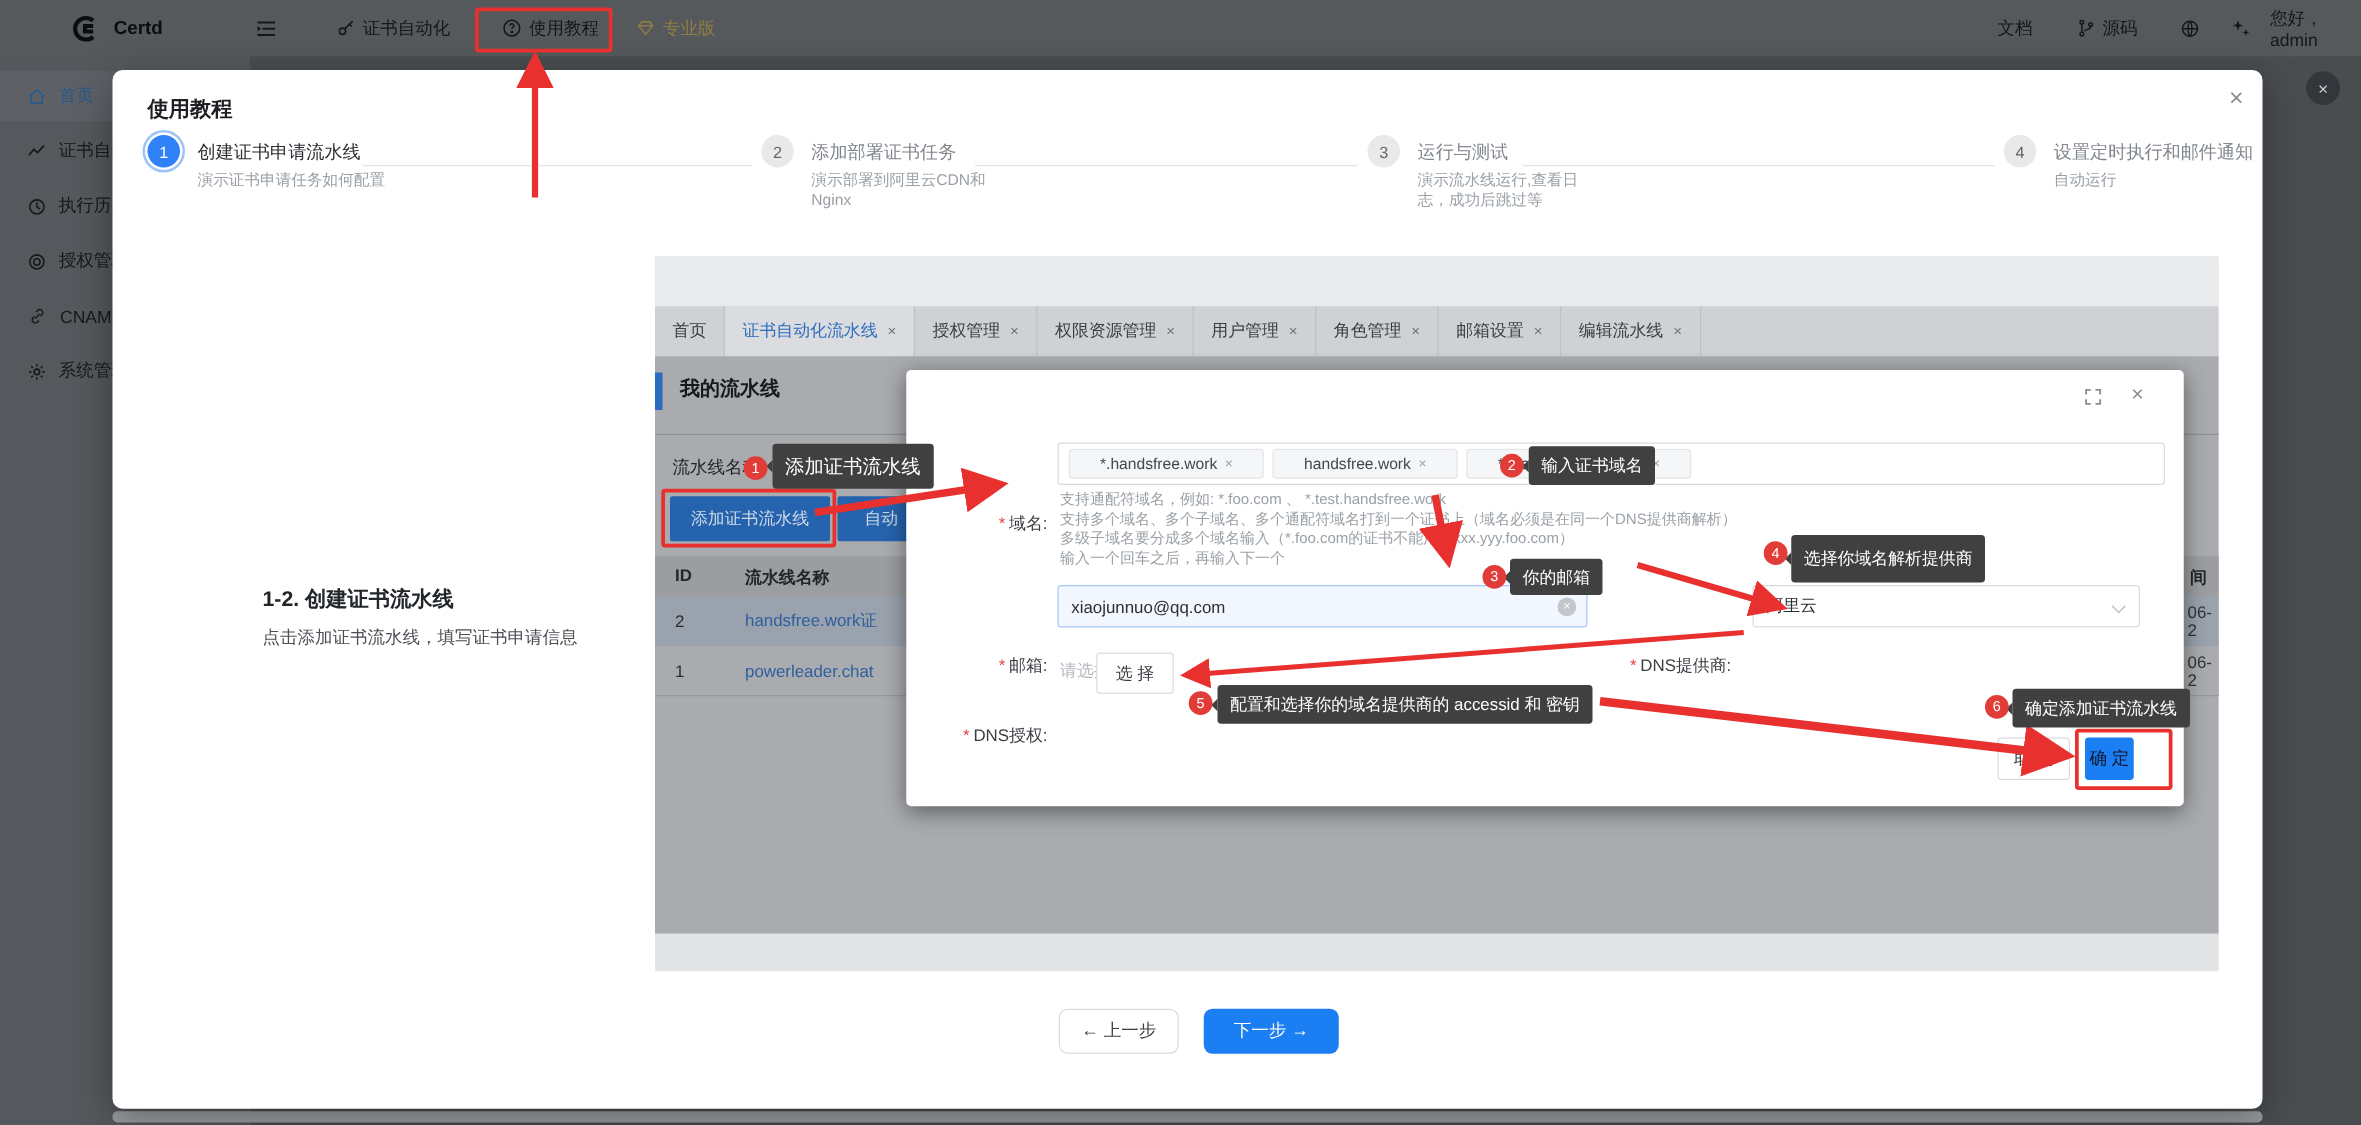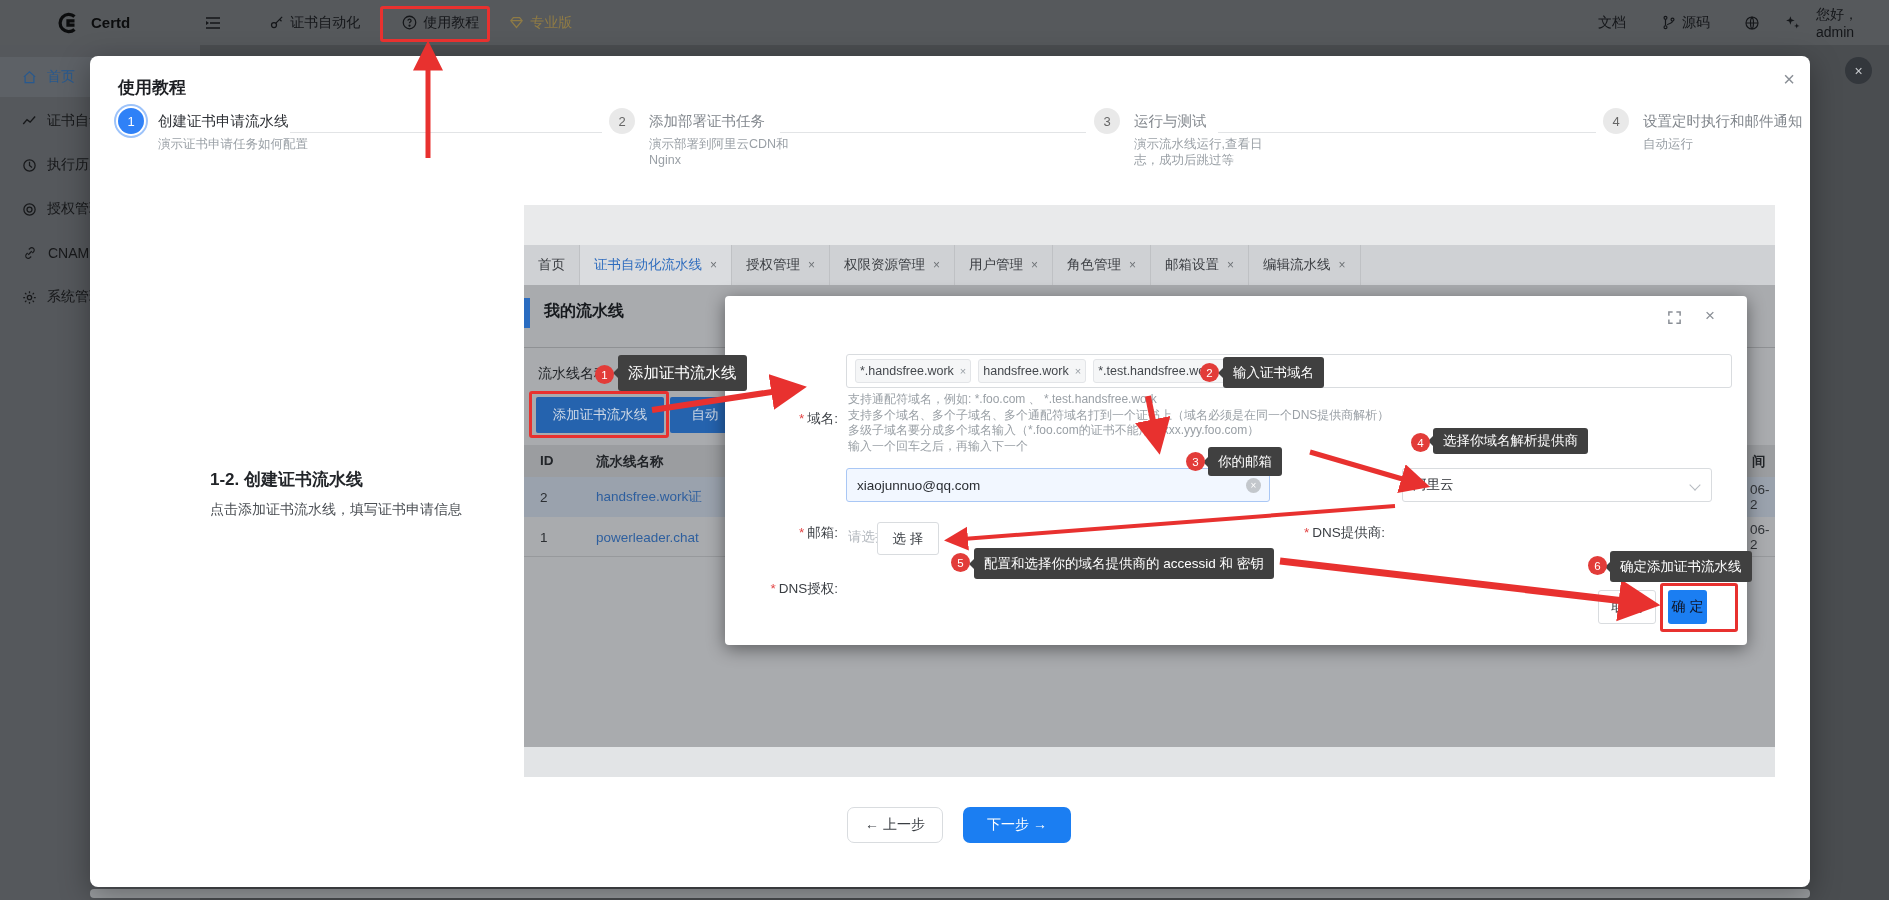--- a/index.html
+++ b/index.html
@@ -84,21 +84,21 @@
   
   .dialog { position:absolute; left:201px; top:91px; width:1022px; height:349px; background:#fff;
     border-radius:4px; box-shadow:0 4px 18px rgba(0,0,0,.45); font-size:13.5px; }
   .dlg-ic { position:absolute; top:14px; color:#8a8f96; }
   .dlg-full { left:942px; } .dlg-x { left:980px; font-size:17px; top:10px; }
   .dlg-label { position:absolute; width:113px; text-align:right; color:#3a3e43; white-space:nowrap;margin-top:48px; }
   .req { color:#e24545; margin-right:3px; }
   .domain-input { position:absolute; left:121px; top:58px; width:886px; height:34px; border:1px solid #d9dcdf;
     border-radius:3px; display:flex; align-items:center; gap:7px; padding:0 8px; }
   .tag { height:24px; background:#f5f6f7; border:1px solid #e3e5e8; border-radius:3px; font-size:12.5px;
-    color:#43474c; display:flex; align-items:center; gap:6px; padding:0 4px; white-space:nowrap; }
+    color:#43474c; display:flex; align-items:center; gap:6px; padding:0 24px; white-space:nowrap; }
   .tag .x { color:#9aa0a6; font-size:11px; }
   .help { position:absolute; left:123px; top:96px; font-size:12px; line-height:15.5px; color:#9aa0a6; white-space:nowrap; }
   .email-input { position:absolute; left:121px; top:172px; width:424px; height:34px; background:#f2f7ff;
     border:1px solid #a9c7f5; border-radius:3px; display:flex; align-items:center; padding:0 30px 0 10px; color:#2b2e33; }
   .clear-ic { position:absolute; right:8px; top:9px; width:15px; height:15px; border-radius:50%;
     background:#c3c7cc; color:#fff; font-size:10px; display:flex; align-items:center; justify-content:center; }
   .dns-select { position:absolute; left:677px; top:172px; width:310px; height:34px; border:1px solid #d9dcdf;
     border-radius:3px; display:flex; align-items:center; padding:0 10px; color:#2b2e33; }
   .chev { position:absolute; right:12px; top:12px; width:8px; height:8px; border-right:1.5px solid #b6bac0;
     border-bottom:1.5px solid #b6bac0; transform:rotate(45deg); }
@@ -439,21 +439,21 @@
   <div class="badge" style="left:1186px; top:452px">
       <span>3</span>
     </div>
   <div class="tip" style="left:1208px; top:447px; height:29px">
       <span>你的邮箱</span>
     </div>
 
   <div class="badge" style="left:1411px; top:433px">
       <span>4</span>
     </div>
-  <div class="tip" style="left:1433px; top:428px; height:26px">
+  <div class="tip" style="left:1433px; top:428px; height:38px">
       <span>选择你域名解析提供商</span>
     </div>
 
   <div class="badge" style="left:951px; top:553px">
       <span>5</span>
     </div>
   <div class="tip" style="left:974px; top:548px; height:31px">
       <span>配置和选择你的域名提供商的 accessid 和 密钥</span>
     </div>
 

